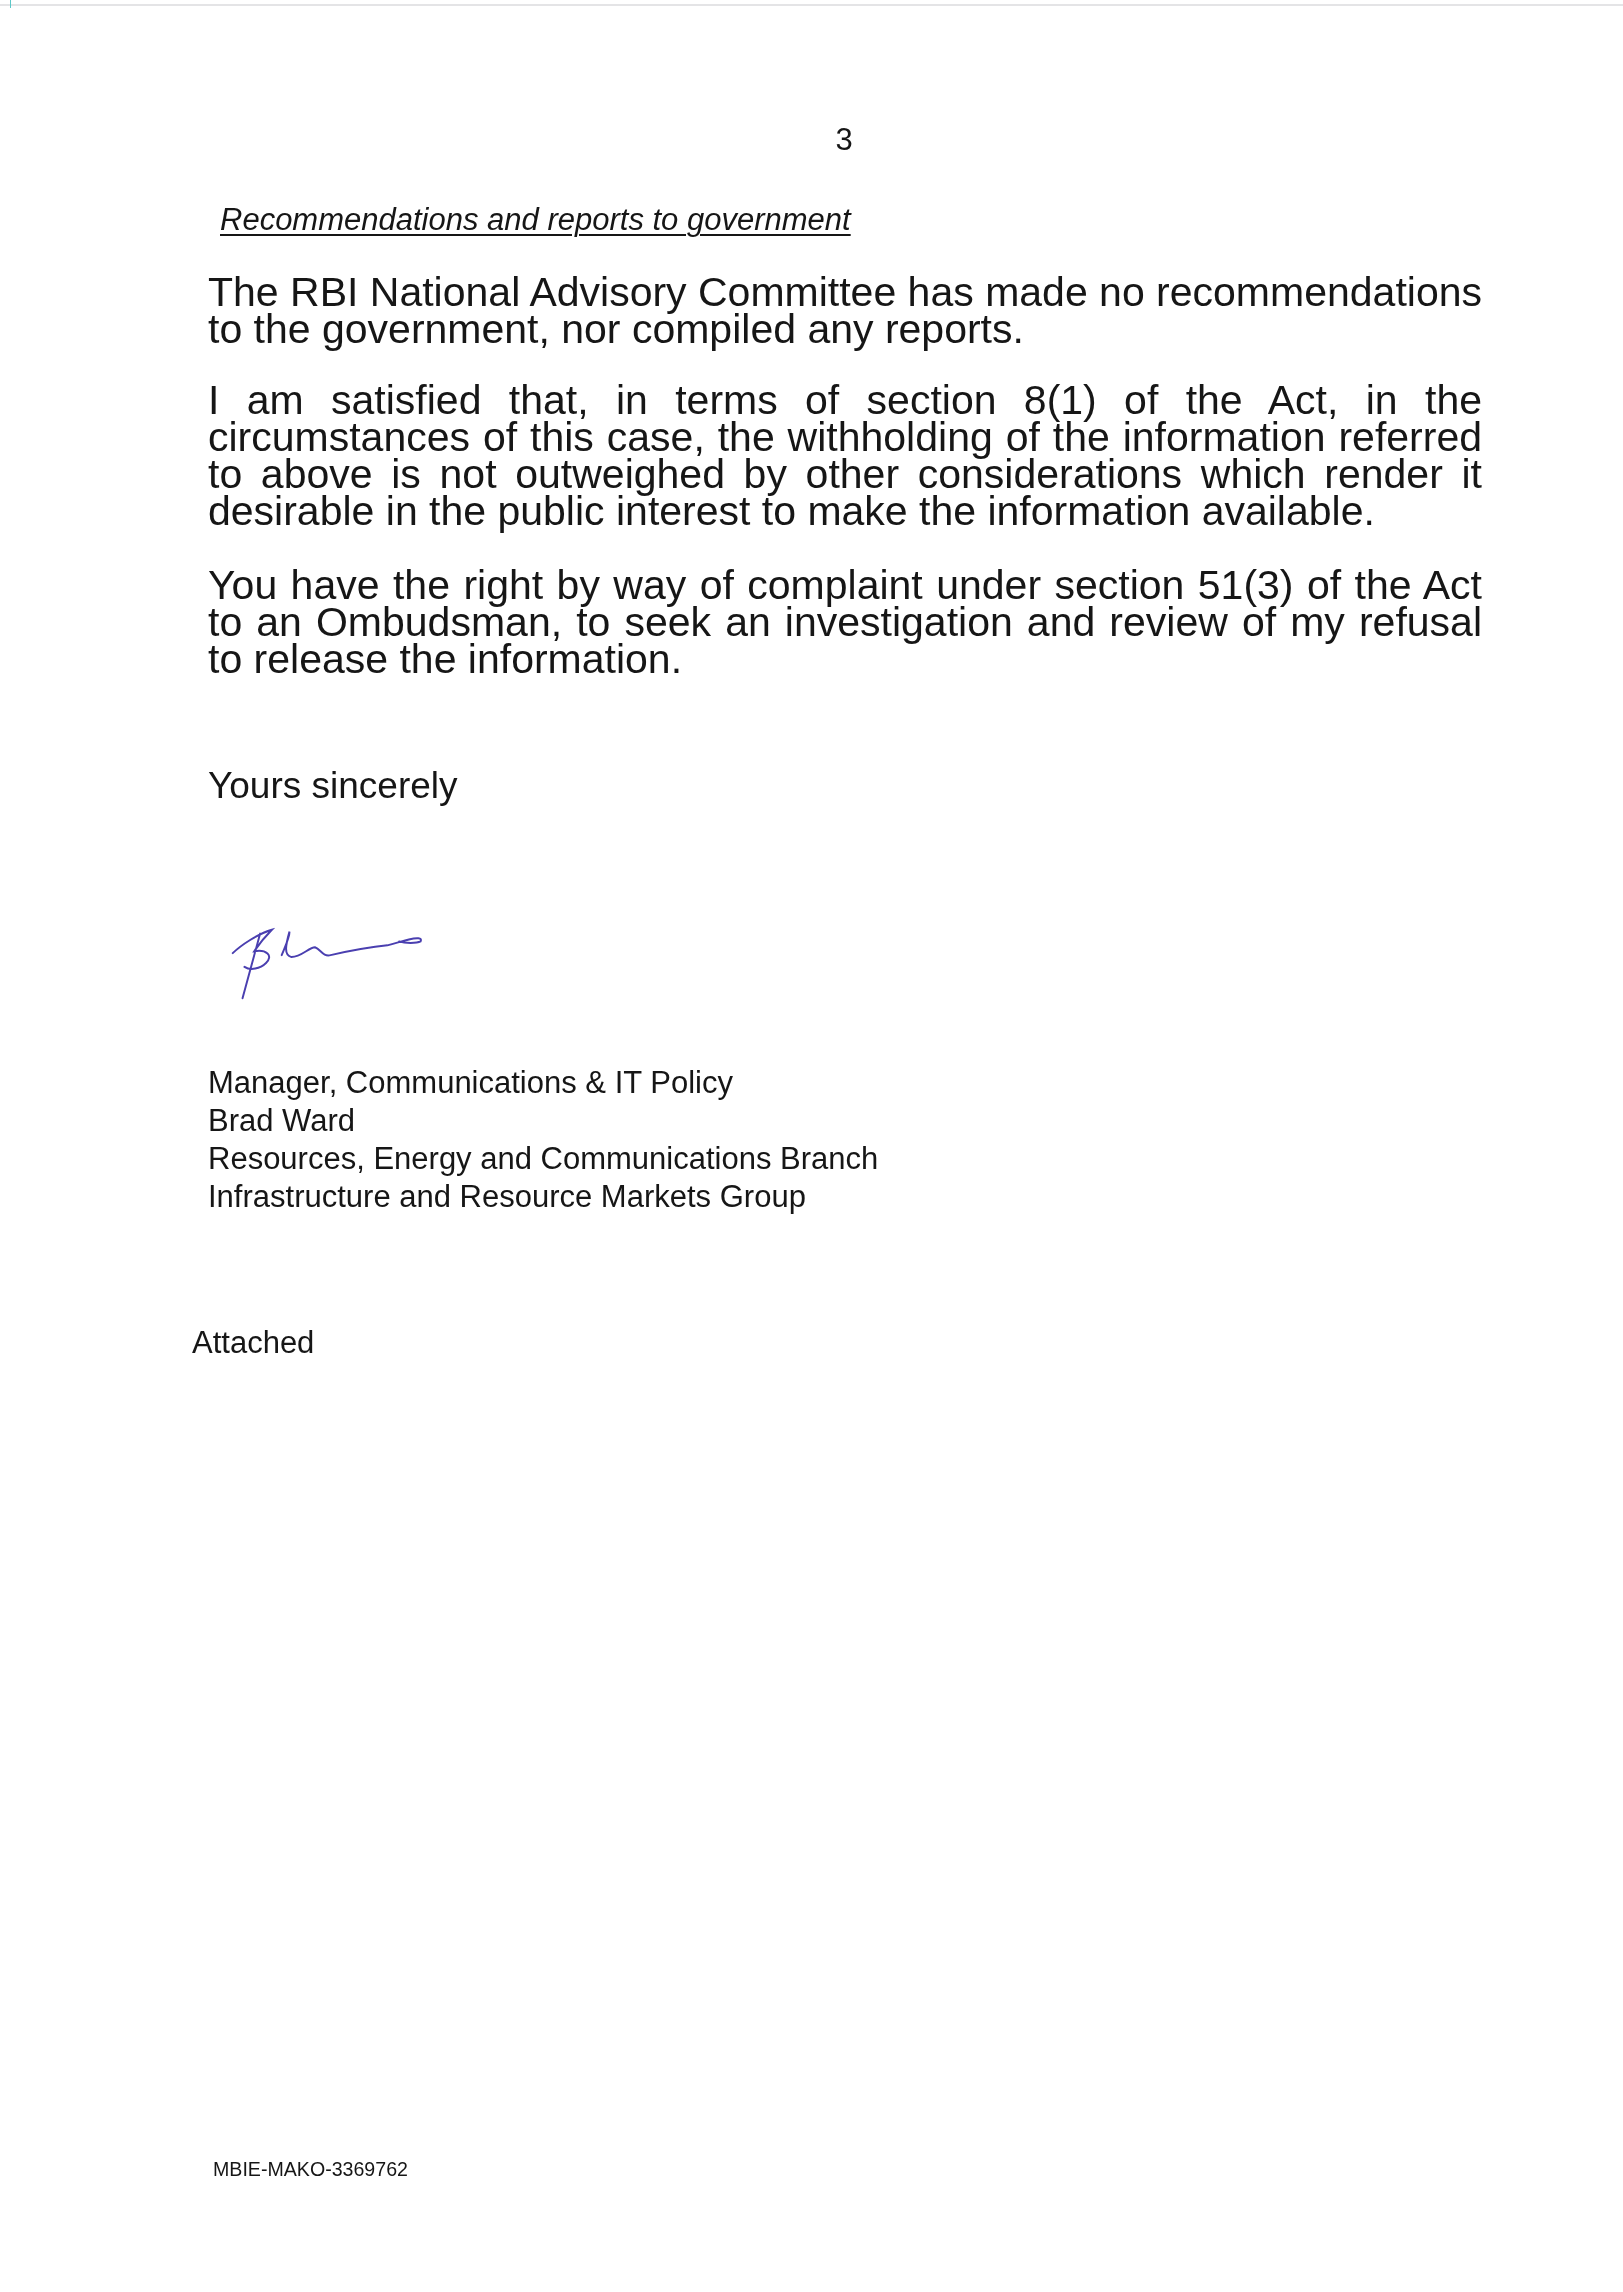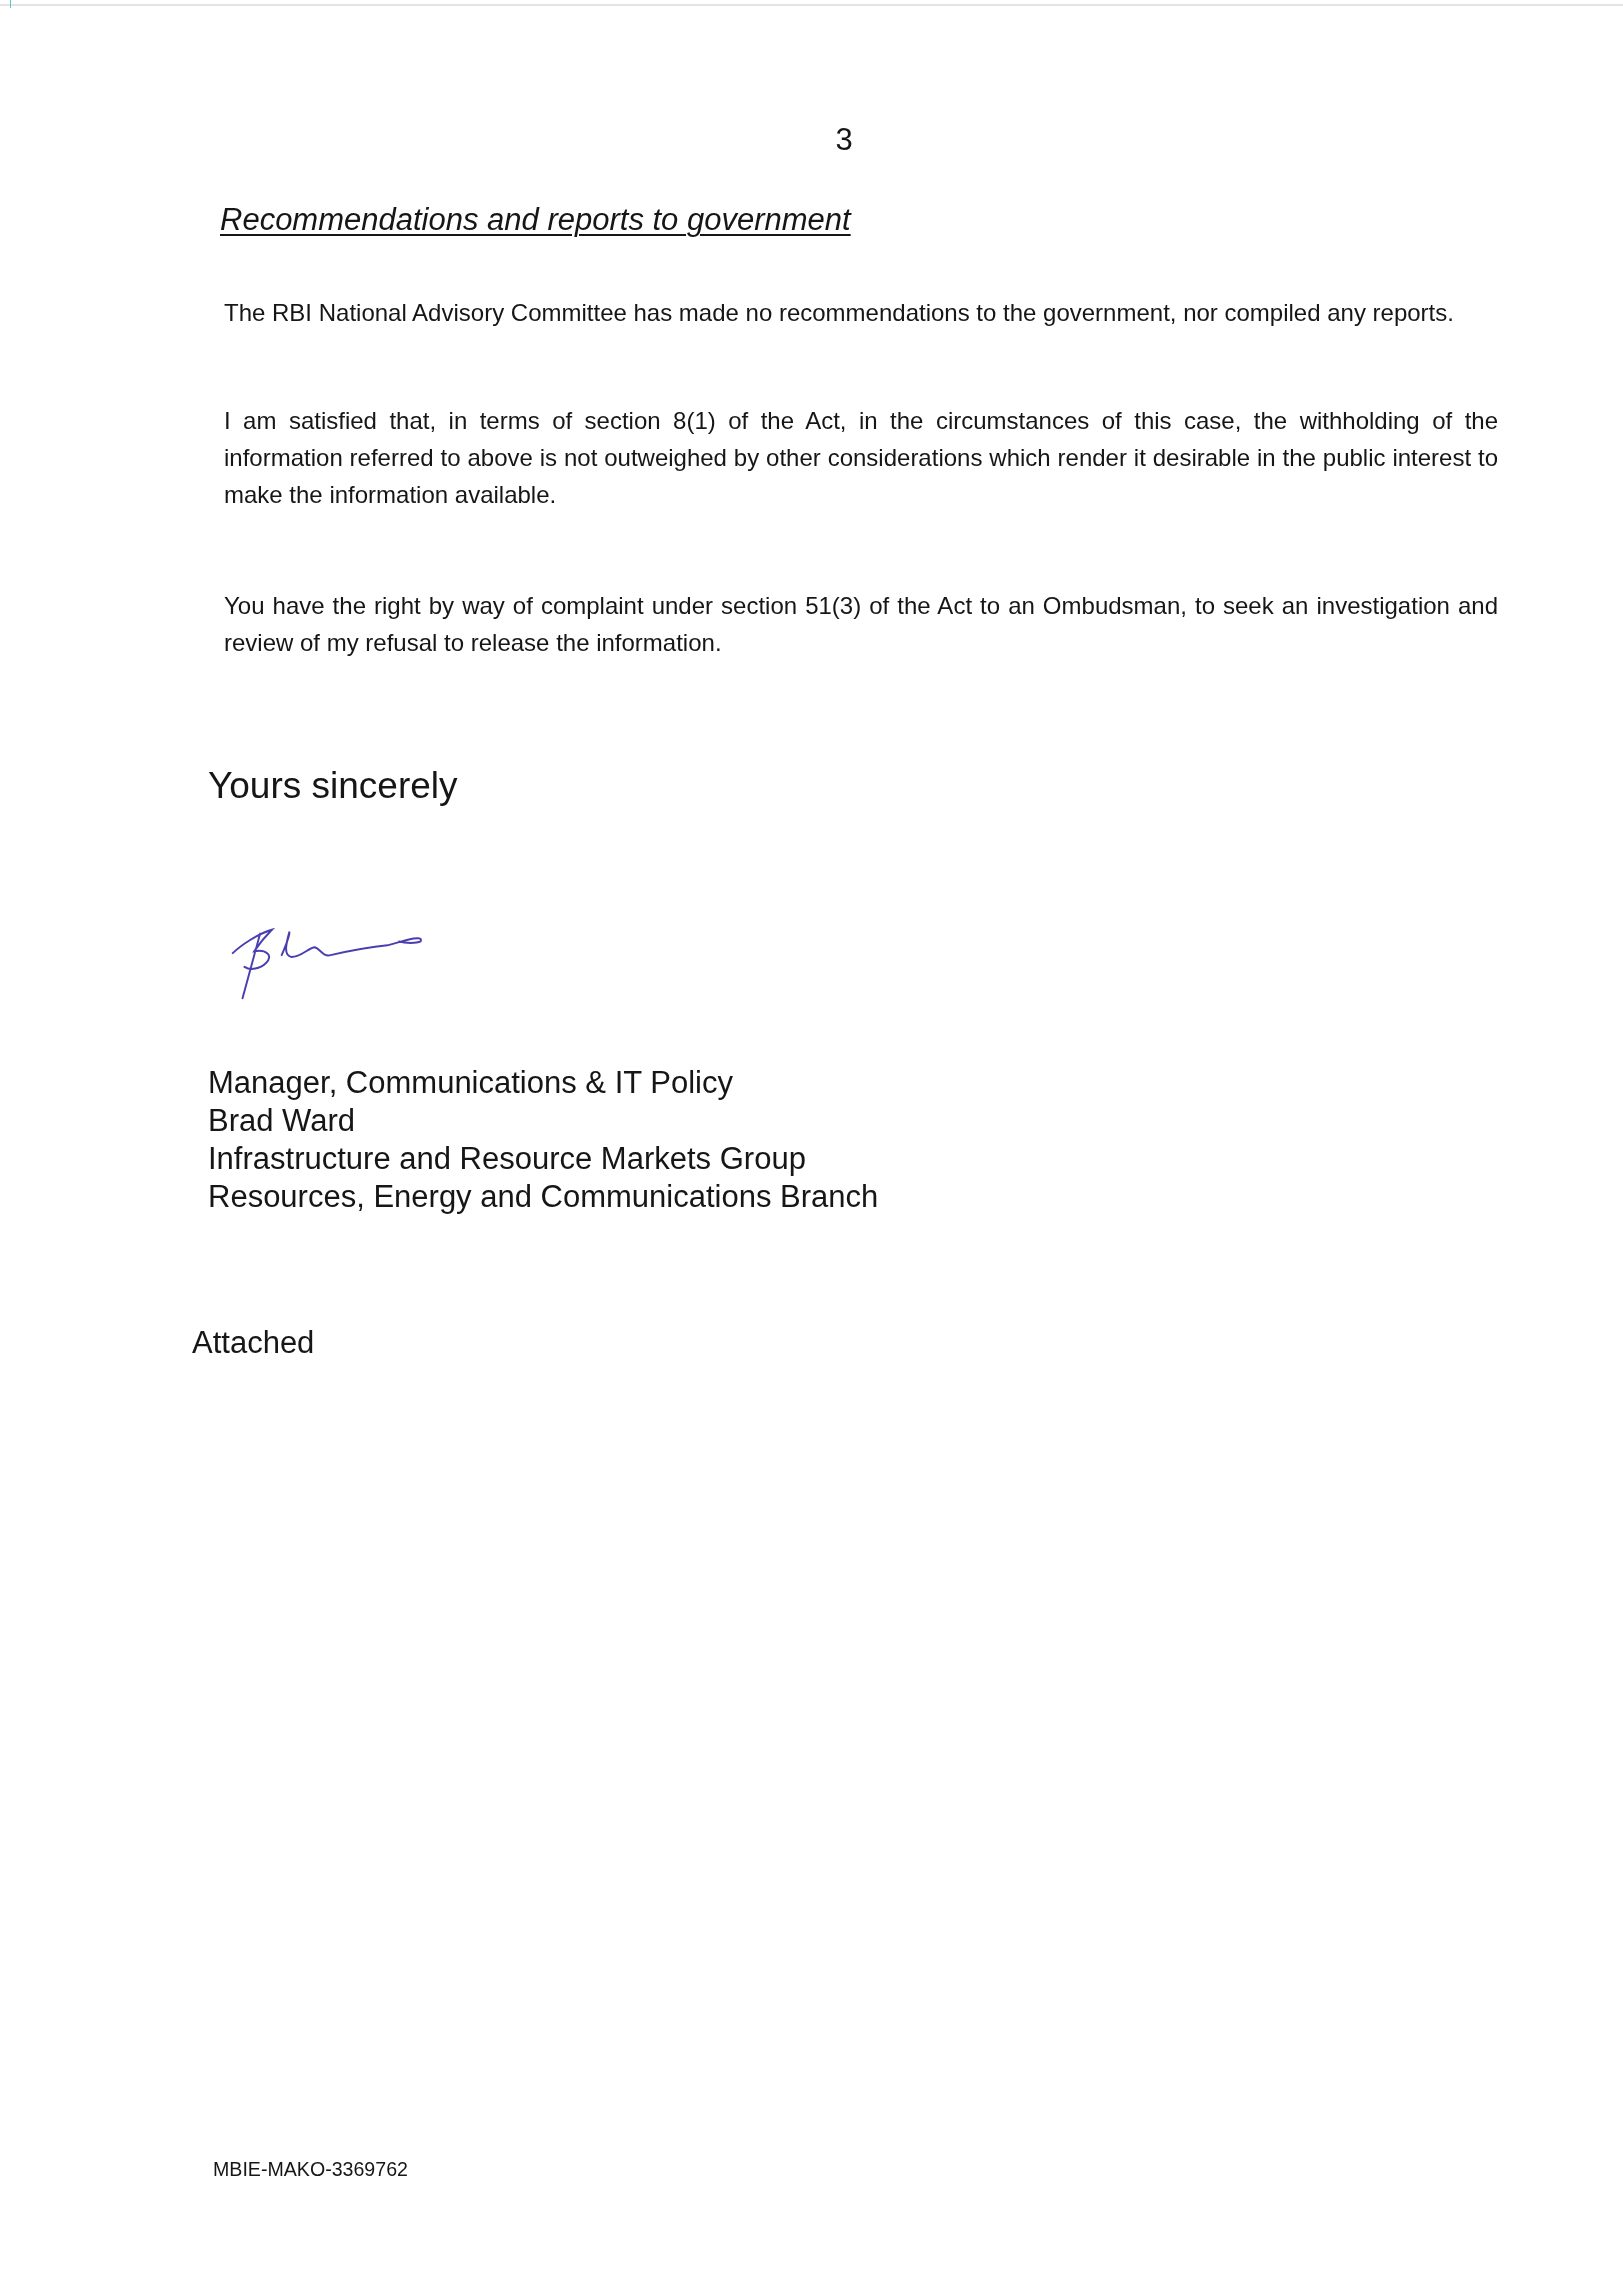--- a/index.html
+++ b/index.html
@@ -2,21 +2,21 @@
 <html><head>
 <meta charset="utf-8">
 <style>
   html, body { margin: 0; padding: 0; background: #ffffff; }
   body { width: 1623px; height: 2293px; position: relative; overflow: hidden;
          font-family: "Liberation Sans", sans-serif; color: #161616; }
   .scanline { position: absolute; left: 0; top: 3.9px; width: 1623px; height: 2px; background: #e4e4e6; }
   .scan-left { position: absolute; left: 9.8px; top: 0; width: 1px; height: 7.8px; background: #5cc8c8; }
   .page-number { position: absolute; left: 0; width: 1688px; top: 122px; text-align: center; font-size: 31px; }
   .heading { position: absolute; left: 220px; top: 202px; font-size: 31px; font-style: italic; text-decoration: underline; text-underline-offset: 3.9px; text-decoration-thickness: 2px; }
-  .para { position: absolute; left: 224px; width: 1274px; font-size: 24px; line-height: 37px; text-align: justify; margin-top: 20px; }
+  .para { position: absolute; left: 208px; width: 1274px; font-size: 41px; line-height: 37px; text-align: justify; }
   .p1 { top: 274px; }
   .p2 { top: 382px; }
   .p3 { top: 567px; }
   .closing { position: absolute; left: 208px; top: 765px; font-size: 37px; }
   .signature { position: absolute; left: 221px; top: 912px; width: 274px; height: 98px; }
   .sig-block { position: absolute; left: 208px; top: 1064px; font-size: 31px; line-height: 38px; }
   .attached { position: absolute; left: 192px; top: 1325px; font-size: 31px; }
   .footer { position: absolute; left: 213px; top: 2158px; font-size: 19.6px; }
 </style>
 </head>
@@ -38,20 +38,20 @@
 <svg class="signature" viewBox="0 0 280 100">
   <g id="sig-strokes" fill="none" stroke-width="2" stroke-linecap="round" stroke="#4a3fb0">
     <path d="M12 42 C20 34 38 22 52 18 C44 26 38 34 34 40 C46 38 54 44 46 52 C40 58 30 60 24 56 M40 22 L22 88"></path>
     <path d="M62 44 C66 34 70 26 70 20 C66 34 64 44 72 46 C82 46 90 36 96 36 C102 38 104 46 112 44 C130 40 150 36 170 34 C178 32 184 30 192 28 C200 26 206 26 204 30 C200 32 188 32 182 30"></path>
   </g>
 </svg>
 
 <div class="sig-block">
   <div>Manager, Communications &amp; IT Policy</div>
   <div>Brad Ward</div>
+  <div>Resources, Energy and Communications Branch</div>
   <div>Infrastructure and Resource Markets Group</div>
-  <div>Resources, Energy and Communications Branch</div>
 </div>
 
 <div class="attached">Attached</div>
 
 <div class="footer">MBIE-MAKO-3369762</div>
 
 
 </body></html>

